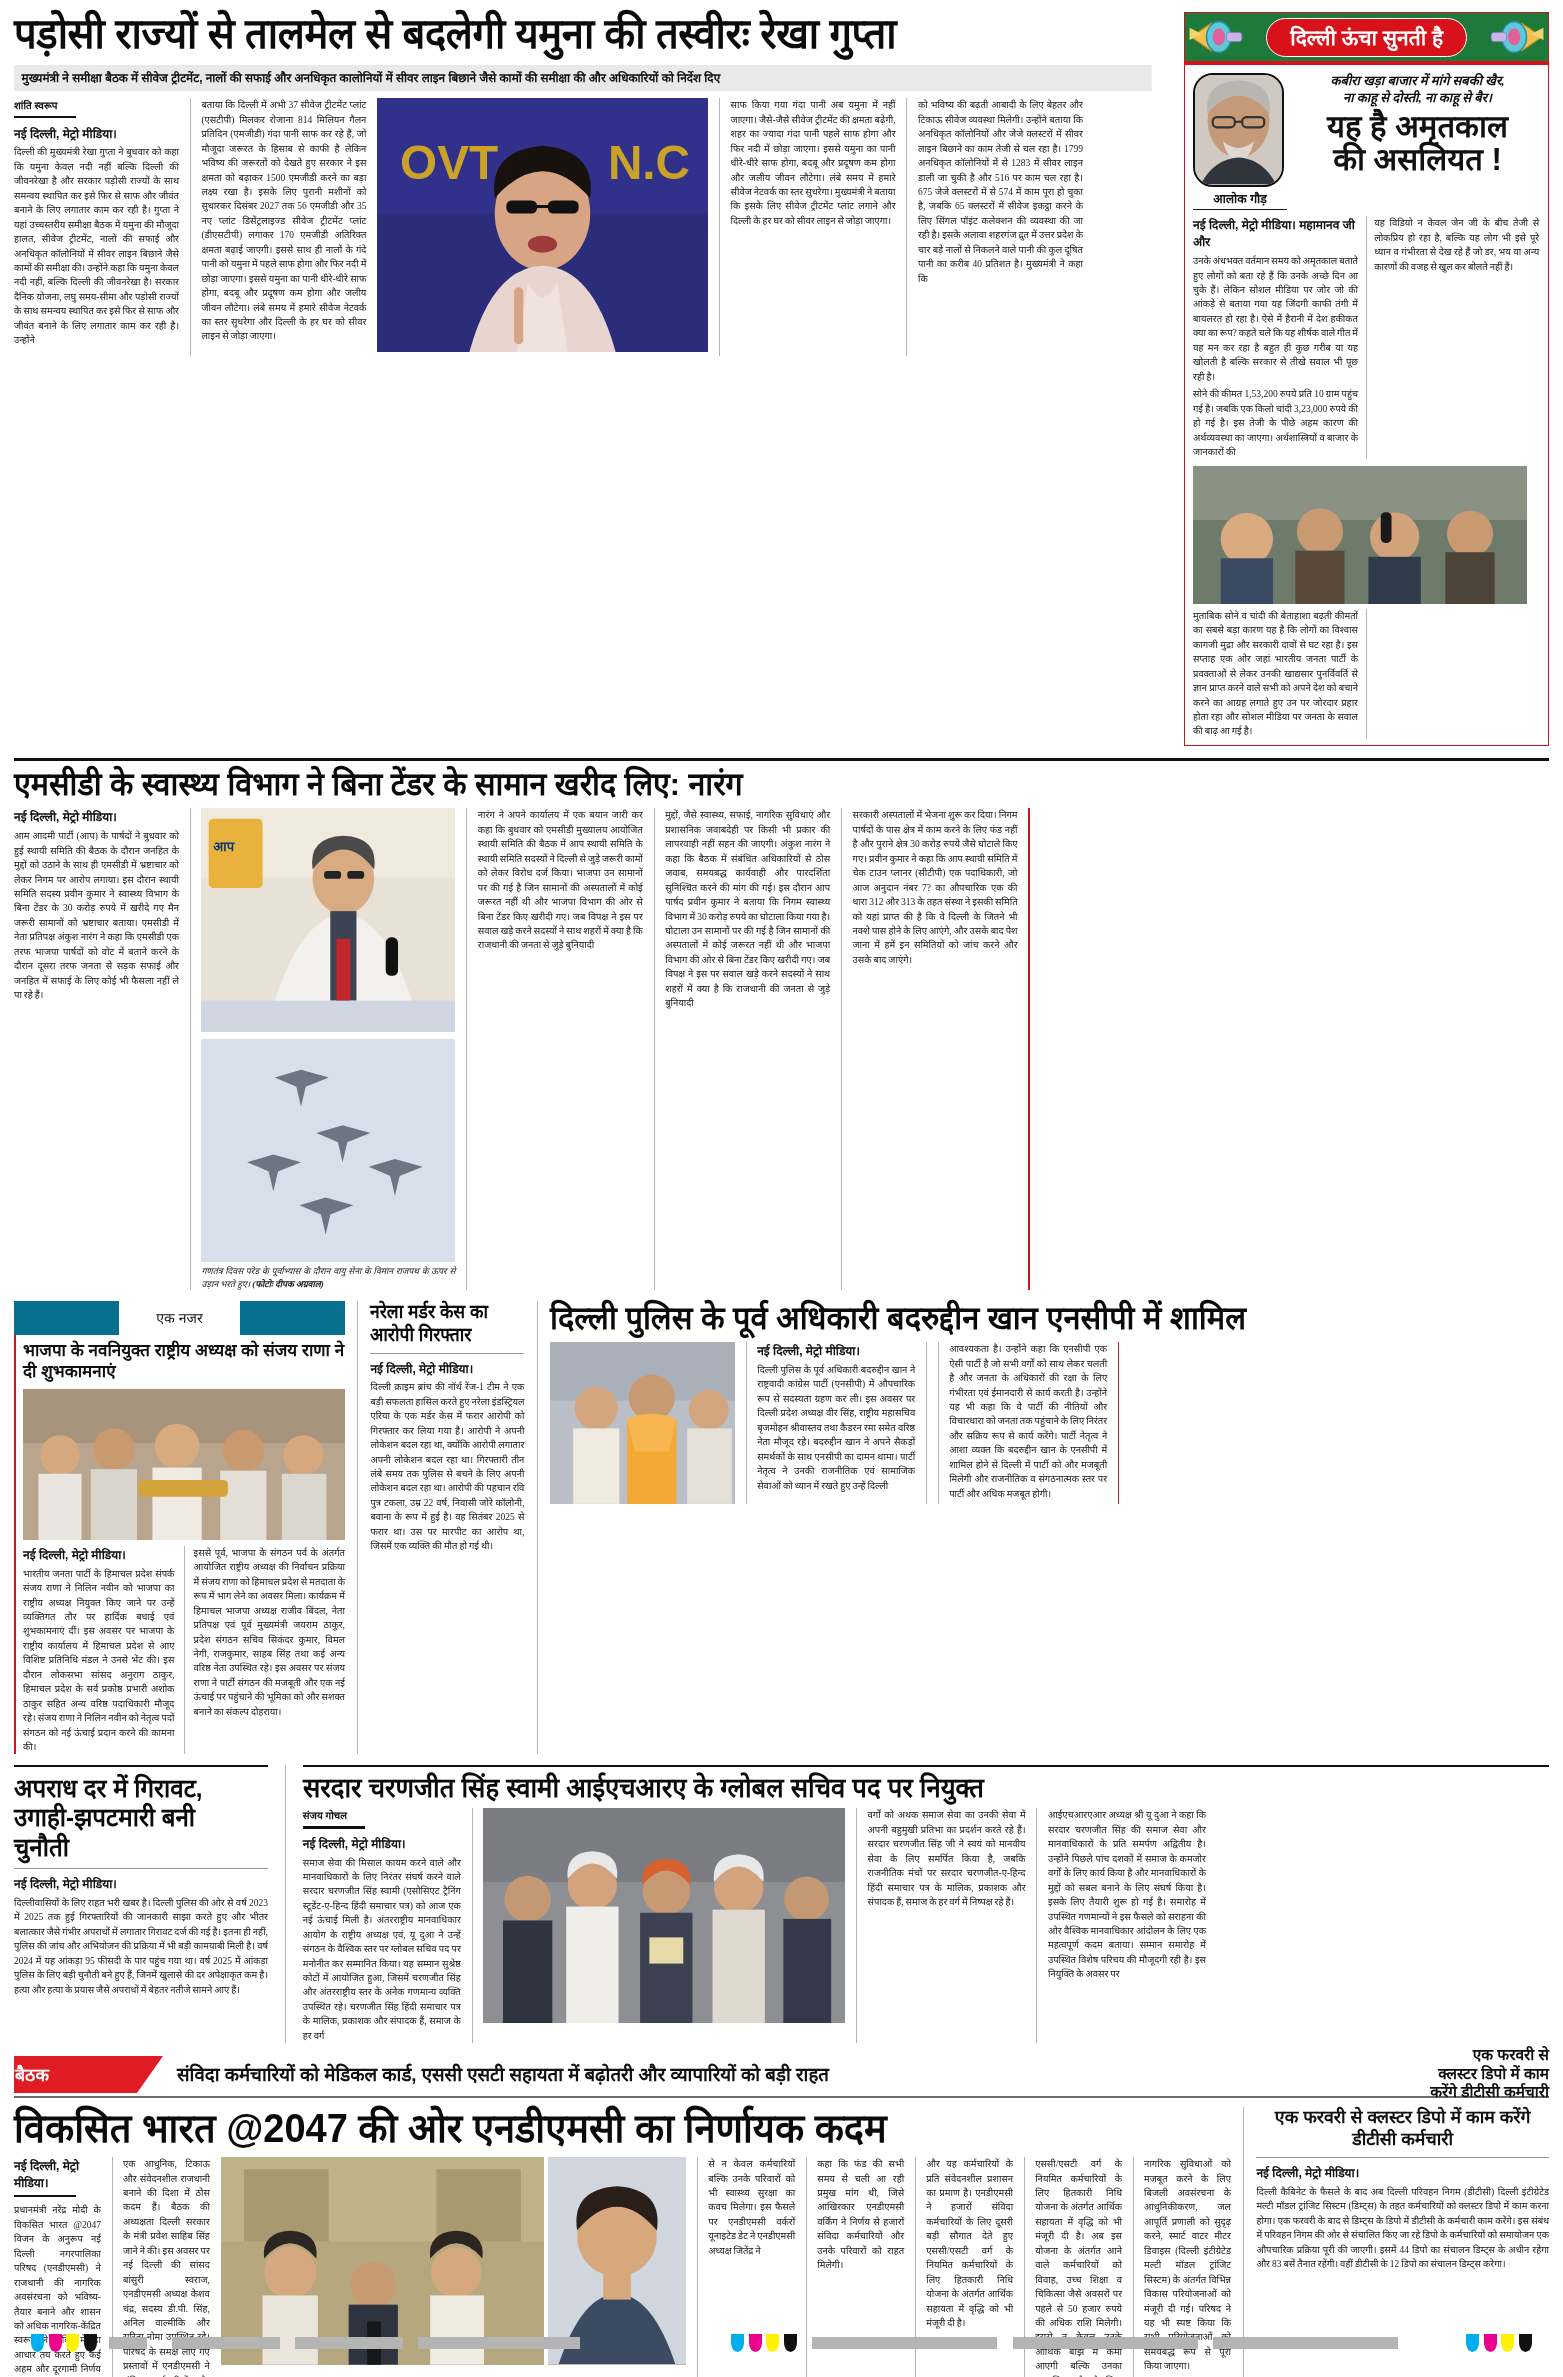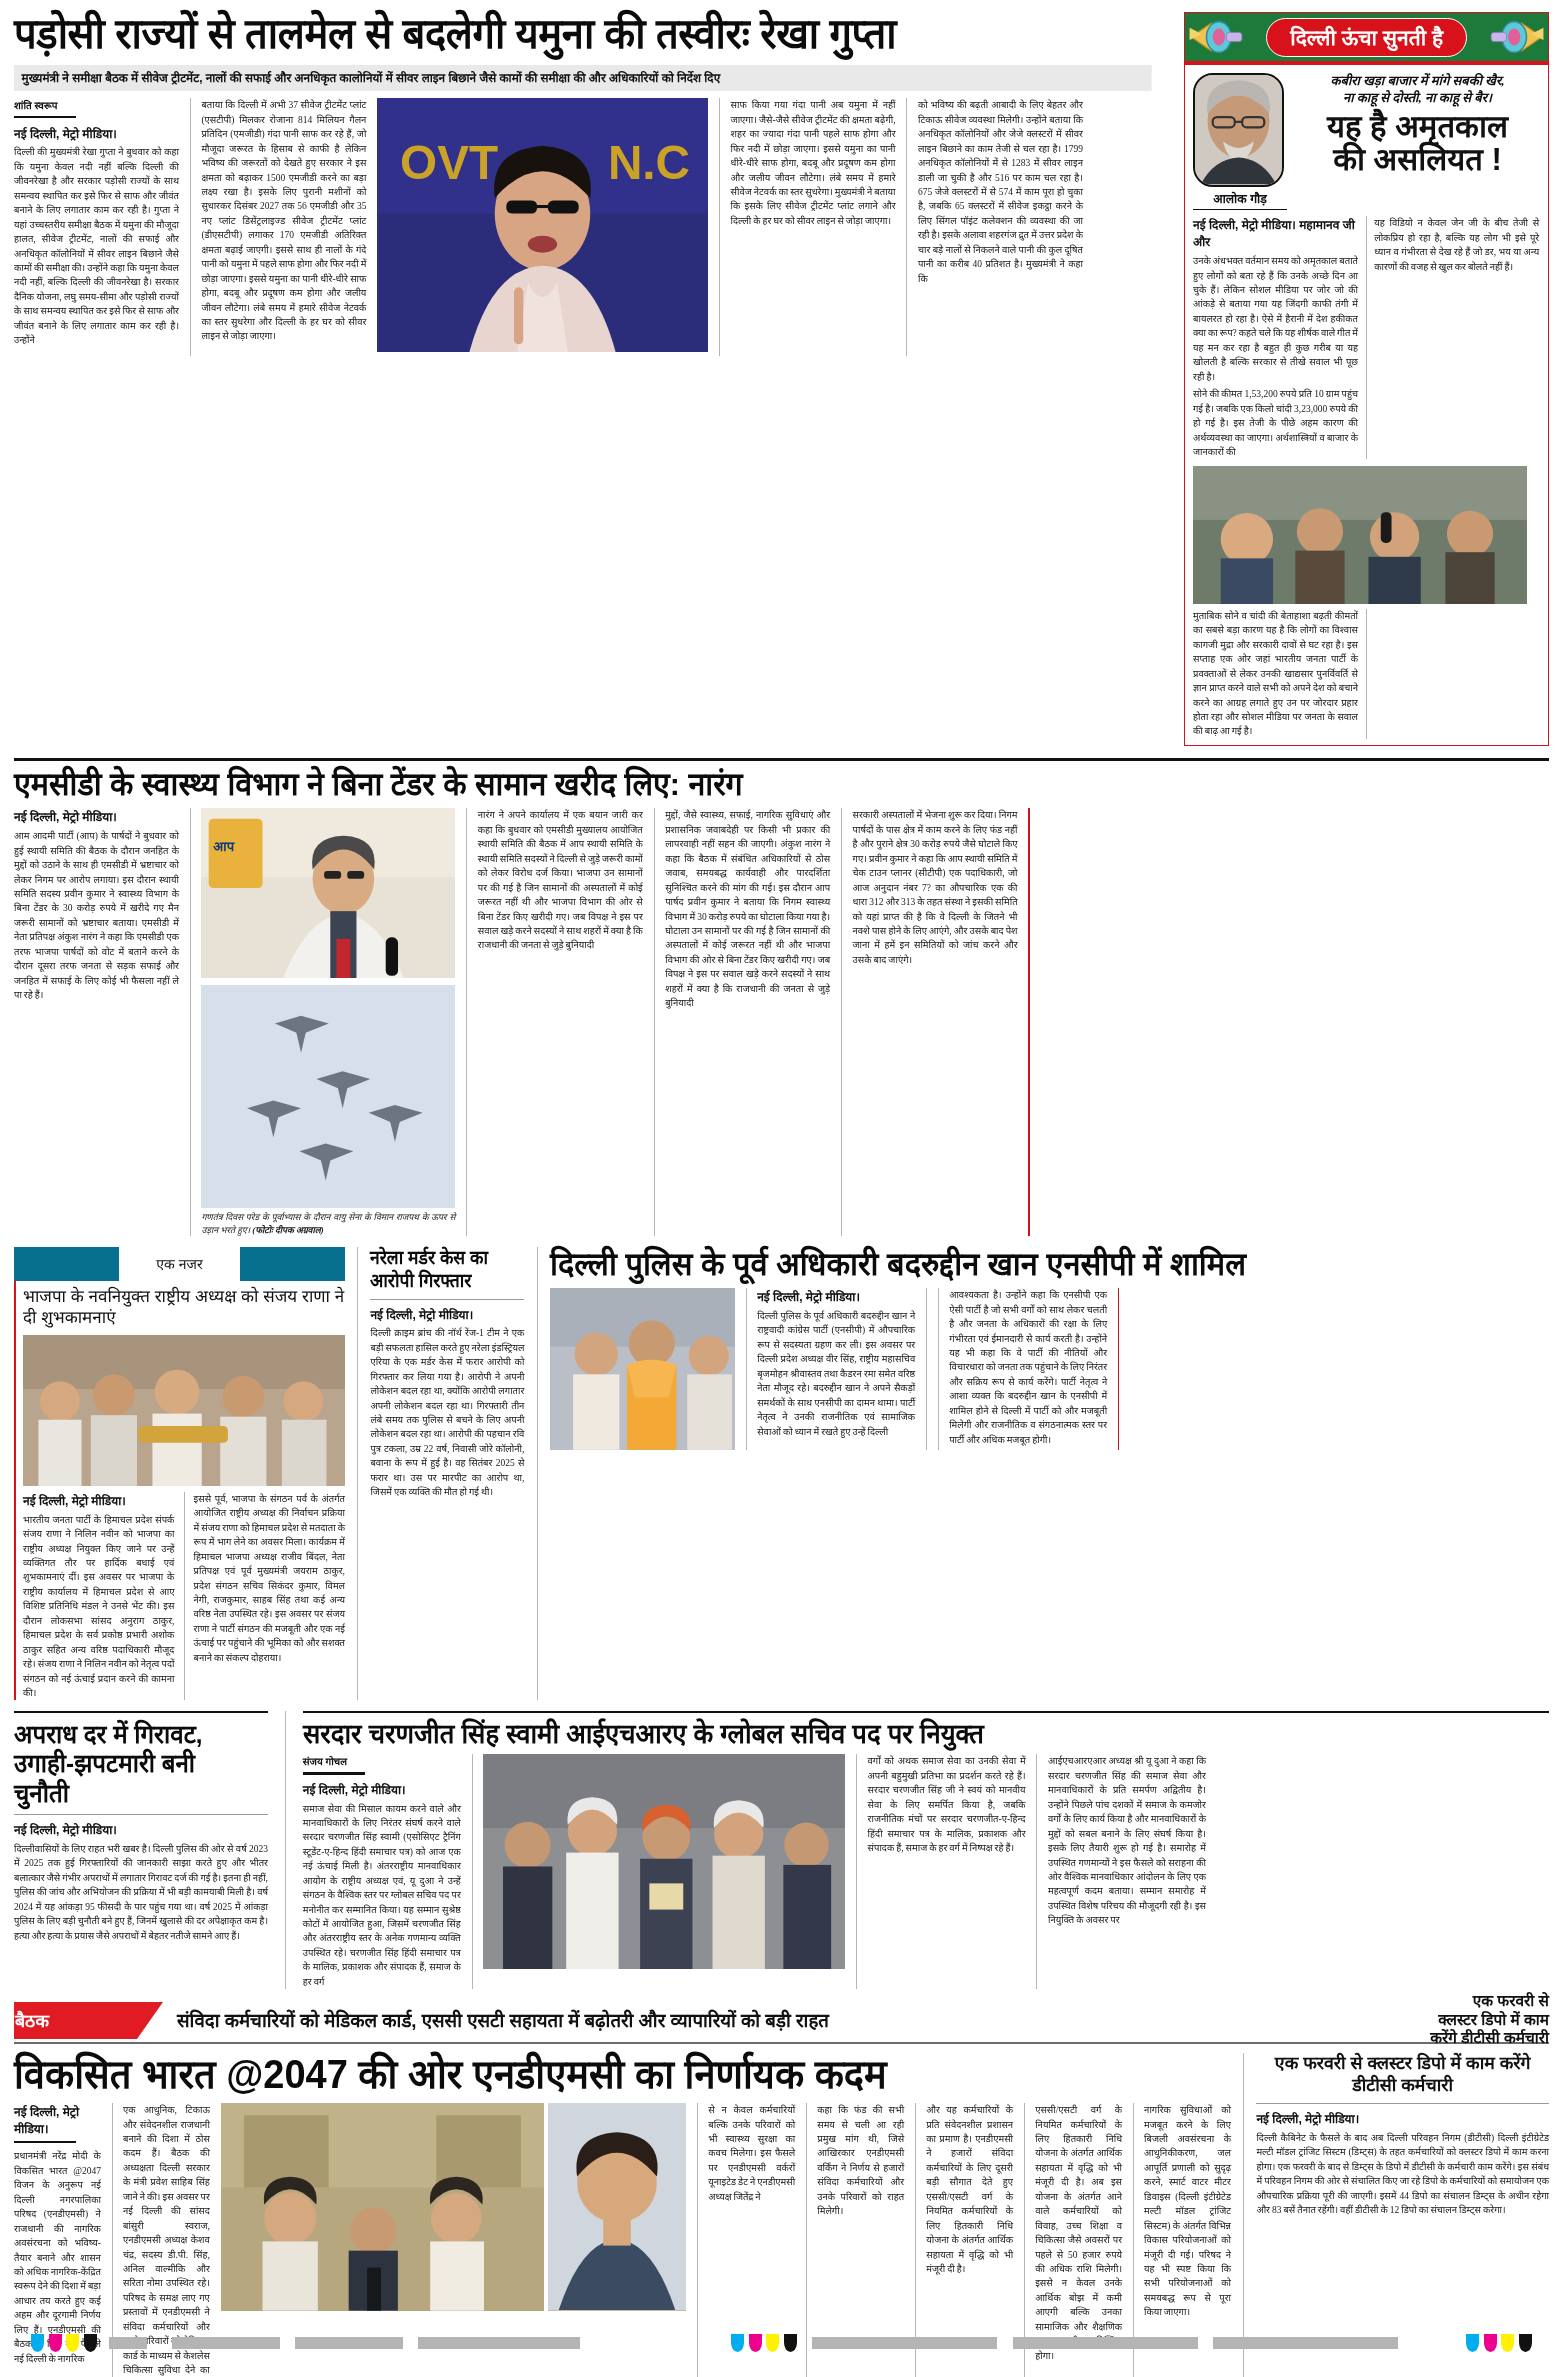--- a/index.html
+++ b/index.html
@@ -133,34 +133,34 @@
     font-family:"Liberation Sans","DejaVu Sans",sans-serif; font-weight:700;
     font-size:31px; line-height:1.06; text-align:center; margin-top:4.6px;
   }
   .dush-text { padding:0 7.7px 6.2px 7.7px; }
 
   
   .mcd { margin-top:12.3px; position:relative; }
   .mcd-hl { font-size:32px; transform:scaleX(0.95); transform-origin:left center; white-space:nowrap; }
   .mcd-wrap { display:flex; gap:10.8px; margin-top:6.2px; }
   .mcd-col { width:165px; }
-  .mcd-photo-a { width:254px; height:170px; }
+  .mcd-photo-a { width:254px; height:224px; }
   .jets-photo { width:254px; height:223px; background:#cfd8e6; position:relative; overflow:hidden; }
 
   
   .mid { margin-top:10.8px; display:flex; gap:12.3px; }
   .mid-left { width:331px; }
   .ek-nazar-head { position:relative; height:34px; background:#08708f; }
   .ek-nazar-head span {
     position:absolute; inset:0; display:flex; align-items:center; justify-content:center;
     font-family:"Liberation Sans","DejaVu Sans",sans-serif; font-weight:400;
     font-size:14px; color:#111; background:#fff; left:105px; right:105px;
   }
   .en-body { border-left:2.3px solid #d8121a; padding-left:7px; padding-top:6.2px; }
-  .en-hl { font-family:"Liberation Sans","DejaVu Sans",sans-serif; font-weight:400;
+  .en-hl { font-family:"Liberation Sans","DejaVu Sans",sans-serif; font-weight:700;
     font-size:17px; line-height:1.22; }
   .en-photo { width:322px; height:151px; margin-top:6.2px; background:#c3cbd8; }
 
   .mid-narela { width:154px; }
   .narela-hl { font-family:"Liberation Sans","DejaVu Sans",sans-serif; font-weight:700;
     font-size:19px; line-height:1.2; transform:scaleX(0.92); transform-origin:left center; }
   .mid-police { flex:1; }
   .police-hl { font-size:32px; line-height:1.1; transform:scaleX(0.96); transform-origin:left center; }
   .police-wrap { display:flex; gap:10.8px; margin-top:6.2px; }
   .police-col { width:158px; }

